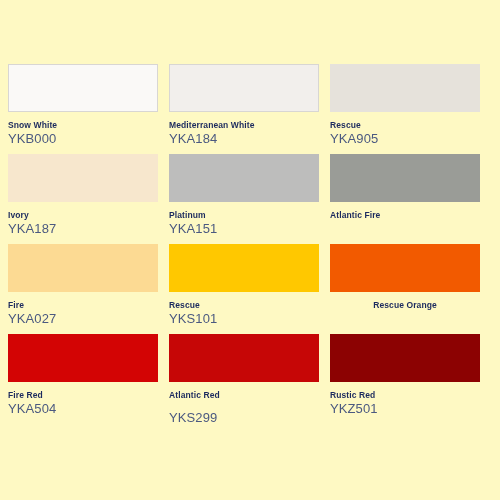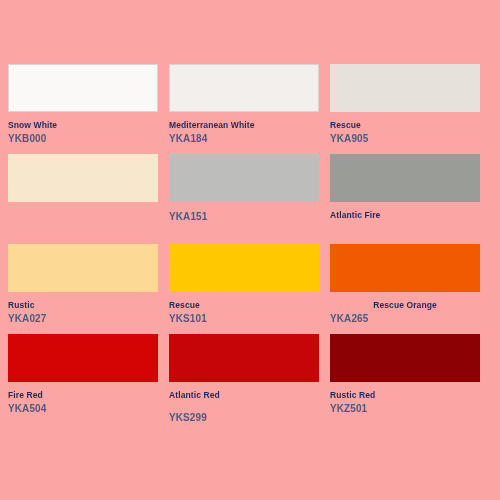--- a/index.html
+++ b/index.html
@@ -11,21 +11,21 @@
     width: 500px;
     height: 500px;
     background: #ffffff;
     font-family: "Liberation Sans", sans-serif;
     overflow: hidden;
   }
   #swatch-page {
     position: relative;
     width: 500px;
     height: 500px;
-    background: #fca5a5;
+    background: #fef9c3;
     box-sizing: border-box;
     padding: 64px 8px 0 8px;
   }
   #swatch-grid {
     display: grid;
     grid-template-columns: 150px 150px 150px;
     grid-column-gap: 11px;
     grid-row-gap: 0px;
     justify-content: start;
     align-content: start;
@@ -50,22 +50,22 @@
   }
   .swatch-name {
     font-size: 8.5px;
     font-weight: bold;
     color: #1c2a5e;
     line-height: 12px;
     letter-spacing: 0.1px;
     white-space: nowrap;
   }
   .swatch-code {
-    font-size: 10px;
-    font-weight: bold;
+    font-size: 13px;
+    font-weight: normal;
     color: #4b5980;
     line-height: 13px;
     letter-spacing: 0.1px;
     white-space: nowrap;
     padding-top: 1px;
   }
 </style>
 </head>
 <body>
 
@@ -87,52 +87,56 @@
       </div>
       <div class="swatch-cell">
         <div class="swatch-chip" style="background-color: rgb(230, 226, 219);"></div>
         <div class="swatch-meta">
           <div class="swatch-name" style="color: rgb(28, 42, 94);">Rescue</div>
           <div class="swatch-code" style="color: rgb(75, 89, 128);">YKA905</div>
         </div>
       </div>
       <div class="swatch-cell">
         <div class="swatch-chip" style="background-color: rgb(247, 231, 205);"></div>
+        <div class="swatch-meta">
+          <div class="swatch-name" style="color: rgb(28, 42, 94);">Ivory</div>
+          <div class="swatch-code" style="color: rgb(75, 89, 128);">YKA187</div>
+        </div>
       </div>
       <div class="swatch-cell">
         <div class="swatch-chip" style="background-color: rgb(189, 189, 188);"></div>
         <div class="swatch-meta">
+          <div class="swatch-name" style="color: rgb(28, 42, 94);">Platinum</div>
           <div class="swatch-code" style="color: rgb(75, 89, 128);">YKA151</div>
         </div>
       </div>
       <div class="swatch-cell">
         <div class="swatch-chip" style="background-color: rgb(154, 156, 151);"></div>
         <div class="swatch-meta">
           <div class="swatch-name" style="color: rgb(28, 42, 94);">Atlantic Fire</div>
         </div>
       </div>
       <div class="swatch-cell">
         <div class="swatch-chip" style="background-color: rgb(252, 218, 147);"></div>
         <div class="swatch-meta">
-          <div class="swatch-name" style="color: rgb(28, 42, 94);">Rustic</div>
+          <div class="swatch-name" style="color: rgb(28, 42, 94);">Fire</div>
           <div class="swatch-code" style="color: rgb(75, 89, 128);">YKA027</div>
         </div>
       </div>
       <div class="swatch-cell">
         <div class="swatch-chip" style="background-color: rgb(255, 200, 0);"></div>
         <div class="swatch-meta">
           <div class="swatch-name" style="color: rgb(28, 42, 94);">Rescue</div>
           <div class="swatch-code" style="color: rgb(75, 89, 128);">YKS101</div>
         </div>
       </div>
       <div class="swatch-cell">
         <div class="swatch-chip" style="background-color: rgb(242, 90, 0);"></div>
         <div class="swatch-meta">
           <div class="swatch-name" style="color: rgb(28, 42, 94); text-align: center;">Rescue Orange</div>
-          <div class="swatch-code" style="color: rgb(75, 89, 128);">YKA265</div>
         </div>
       </div>
       <div class="swatch-cell">
         <div class="swatch-chip" style="background-color: rgb(211, 4, 4);"></div>
         <div class="swatch-meta">
           <div class="swatch-name" style="color: rgb(28, 42, 94);">Fire Red</div>
           <div class="swatch-code" style="color: rgb(75, 89, 128);">YKA504</div>
         </div>
       </div>
       <div class="swatch-cell">

